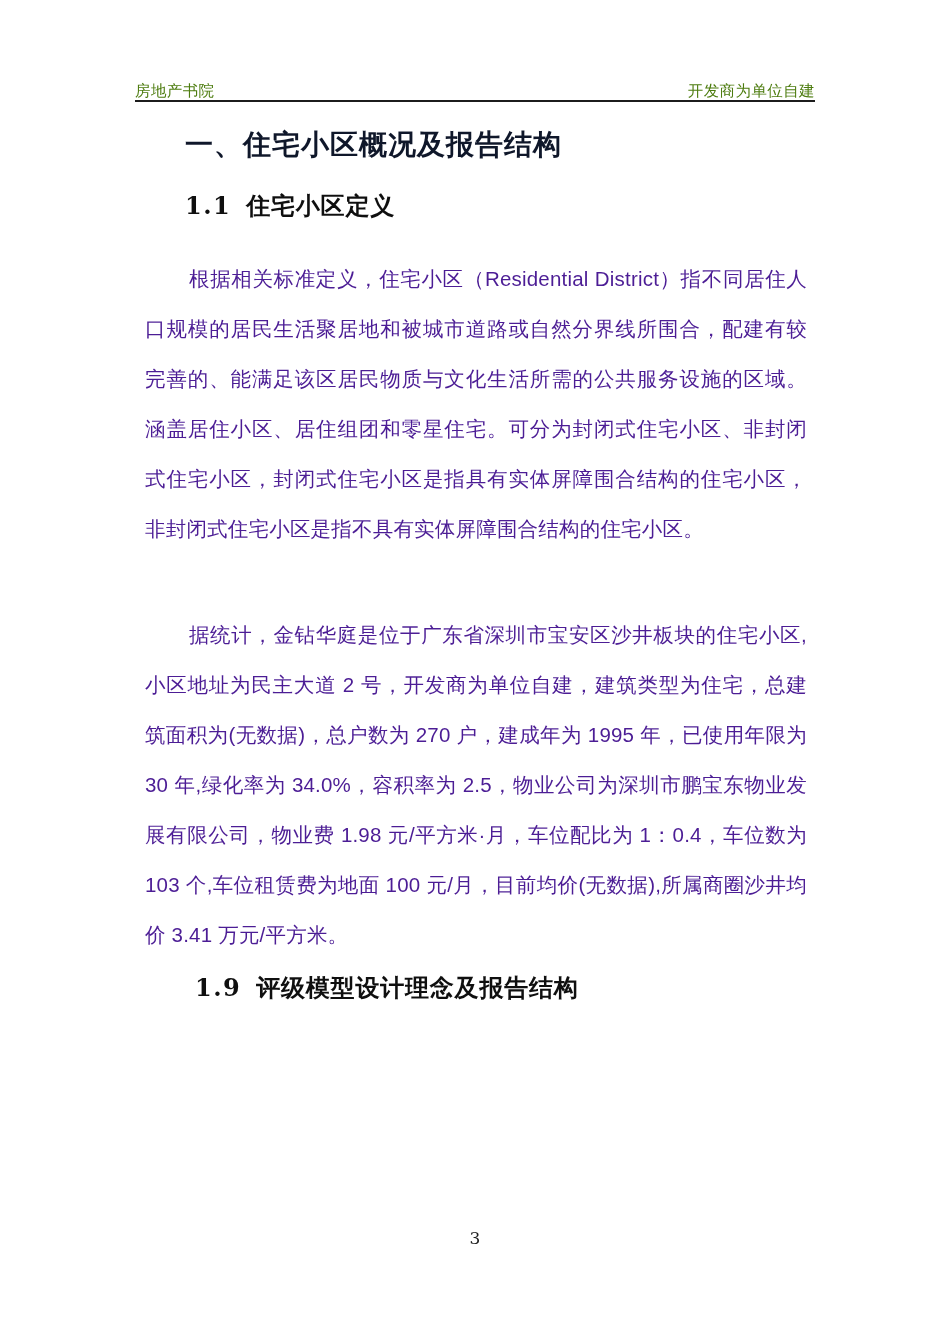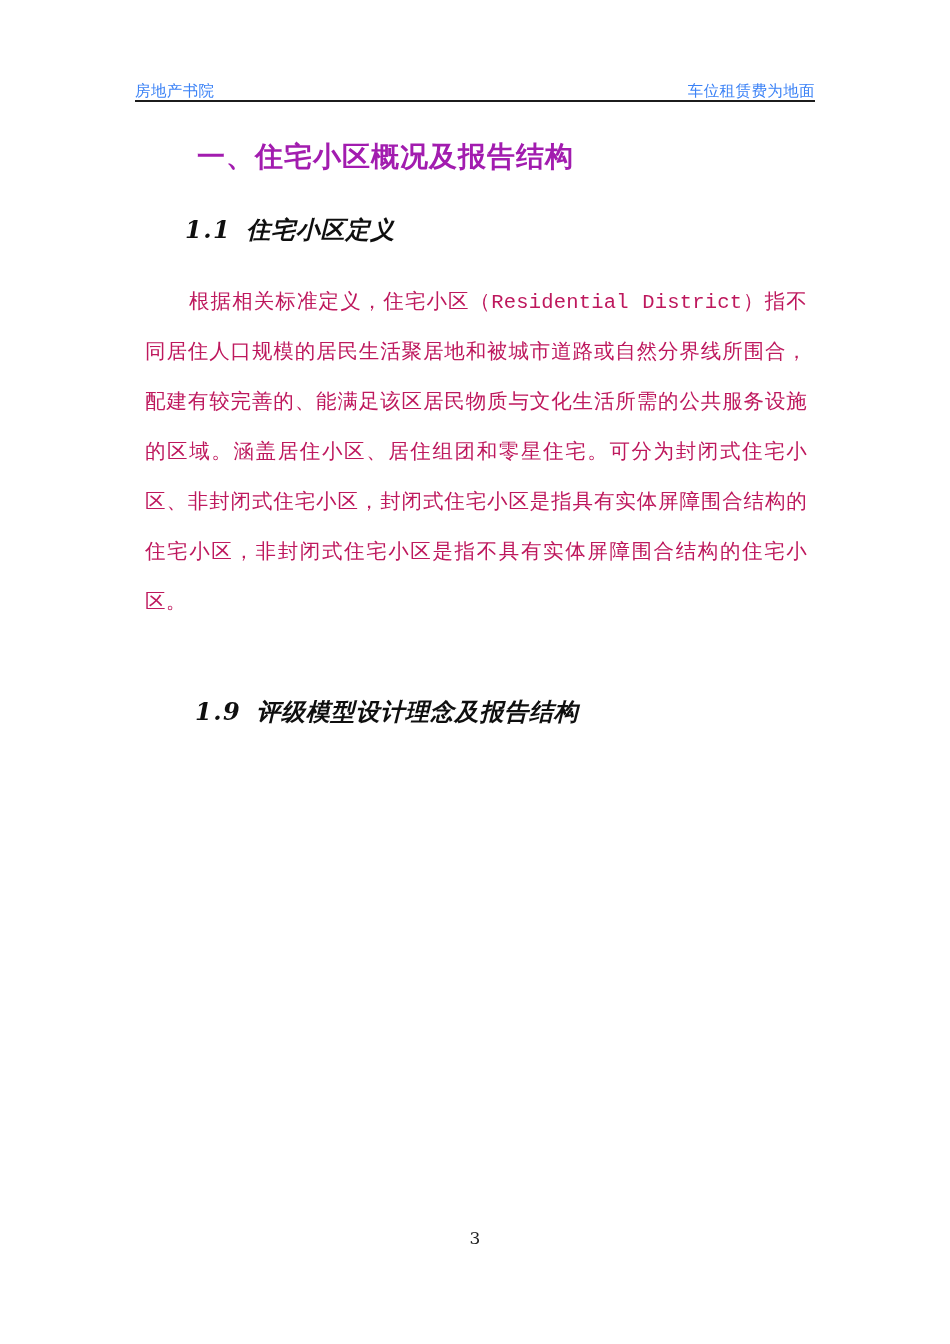--- a/index.html
+++ b/index.html
@@ -35,76 +35,75 @@
     align-items: flex-end;
     justify-content: space-between;
     border-bottom: 2.2px solid #1c1c1c;
     padding-bottom: 2px;
     box-sizing: border-box;
   }
   .running-header span {
     font-family: "Liberation Sans", "DejaVu Sans", sans-serif;
     font-size: 15.5px;
     letter-spacing: 0.4px;
-    color: #3b82f6;
+    color: #4d7c0f;
     line-height: 1;
     white-space: nowrap;
   }
 
   
   .content {
     position: absolute;
     left: 145px;
     top: 128px;
     width: 662px;
   }
 
   
   h1.sec-title {
     font-family: "Liberation Sans", "DejaVu Sans", sans-serif;
     font-weight: bold;
     font-size: 28px;
     line-height: 1.2;
-    margin: 12px;
+    margin: 0;
     padding: 0;
-    color: #a21caf;
+    color: #0f172a;
     text-indent: 40px;
     letter-spacing: 1px;
   }
 
   h2.sub-title {
     font-family: "Liberation Sans", "DejaVu Sans", sans-serif;
     font-weight: bold;
     font-size: 24px;
     line-height: 1.2;
     margin: 0;
     padding: 0;
     color: #0f0f0f;
     letter-spacing: 0.8px;
-    font-style: italic;
   }
   h2.sub-title .numlabel {
     font-family: "DejaVu Serif", "Liberation Serif", serif;
     font-weight: bold;
     letter-spacing: 1.5px;
   }
   h2.indent-a { text-indent: 40px; }
   h2.indent-b { text-indent: 50px; }
 
   
   p.body {
-    font-family: Liberation Mono, monospace;
+    font-family: Liberation Sans, sans-serif;
     font-size: 20.5px;
     line-height: 50px;
     margin: 0;
     padding: 0;
     text-align: justify;
     text-justify: inter-character;
     text-indent: 44px;
-    color: #be185d;
+    color: #4c1d95;
     letter-spacing: 0.2px;
     word-break: break-all;
   }
 
   .spacer-title  { height: 30px; }
   .spacer-sub    { height: 34px; }
   .spacer-para   { height: 22px; }
   .spacer-para-s { height: 14px; }
 
   
@@ -119,21 +118,21 @@
     color: #202020;
   }
 </style>
 </head>
 <body>
 
 <div class="page">
 
   <div class="running-header">
     <span>房地产书院</span>
-    <span>车位租赁费为地面</span>
+    <span>开发商为单位自建</span>
   </div>
 
   <div class="content">
 
     <h1 class="sec-title">一、住宅小区概况及报告结构</h1>
 
     <div class="spacer-title"></div>
 
     <h2 class="sub-title indent-a">
       <span class="numlabel">1.1</span>&nbsp;&nbsp;<span>住宅小区定义</span>
@@ -141,20 +140,21 @@
 
     <div class="spacer-sub"></div>
 
     <p class="body">根据相关标准定义，住宅小区（Residential District）指不同居住人口规模的居民生活聚居地和被城市道路或自然分界线所围合，配建有较完善的、能满足该区居民物质与文化生活所需的公共服务设施的区域。涵盖居住小区、居住组团和零星住宅。可分为封闭式住宅小区、非封闭式住宅小区，封闭式住宅小区是指具有实体屏障围合结构的住宅小区，非封闭式住宅小区是指不具有实体屏障围合结构的住宅小区。</p>
 
     <div class="spacer-para"></div>
 
 
     <div class="spacer-sub"></div>
 
+    <p class="body">据统计，金钻华庭是位于广东省深圳市宝安区沙井板块的住宅小区,小区地址为民主大道 2 号，开发商为单位自建，建筑类型为住宅，总建筑面积为(无数据)，总户数为 270 户，建成年为 1995 年，已使用年限为 30 年,绿化率为 34.0%，容积率为 2.5，物业公司为深圳市鹏宝东物业发展有限公司，物业费 1.98 元/平方米·月，车位配比为 1：0.4，车位数为 103 个,车位租赁费为地面 100 元/月，目前均价(无数据),所属商圈沙井均价 3.41 万元/平方米。</p>
 
     <div class="spacer-para-s"></div>
 
     <h2 class="sub-title indent-b">
       <span class="numlabel">1.9</span>&nbsp;&nbsp;<span>评级模型设计理念及报告结构</span>
     </h2>
 
     <div class="spacer-para-s"></div>
 
 

